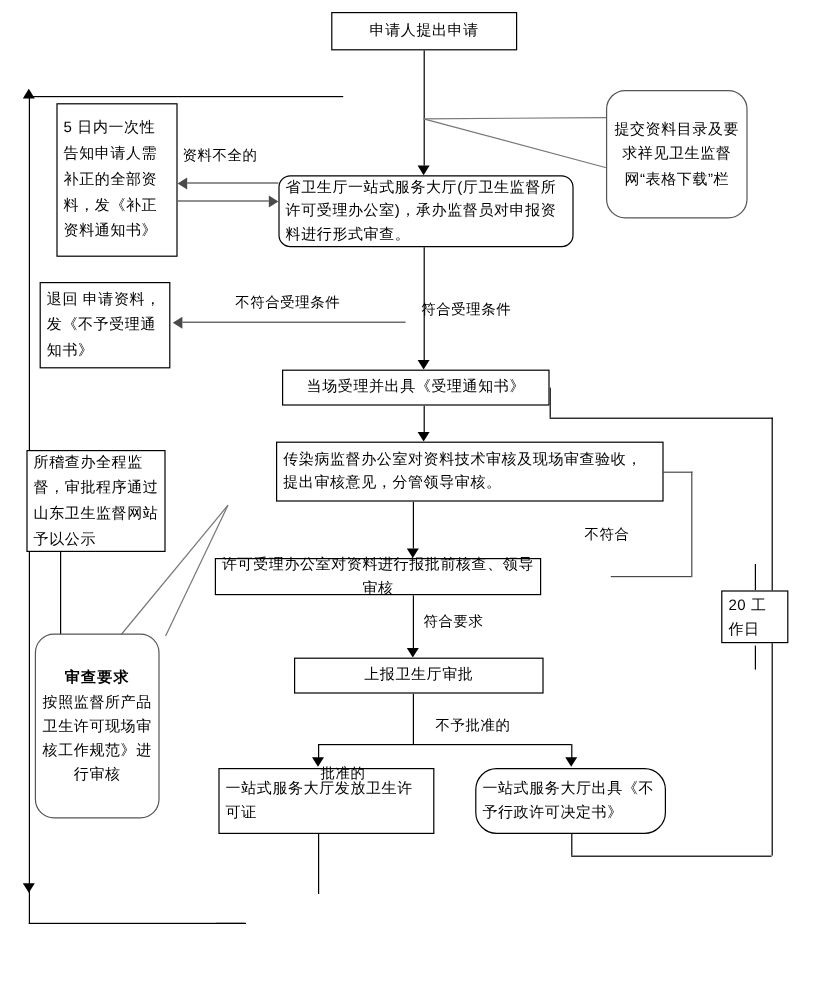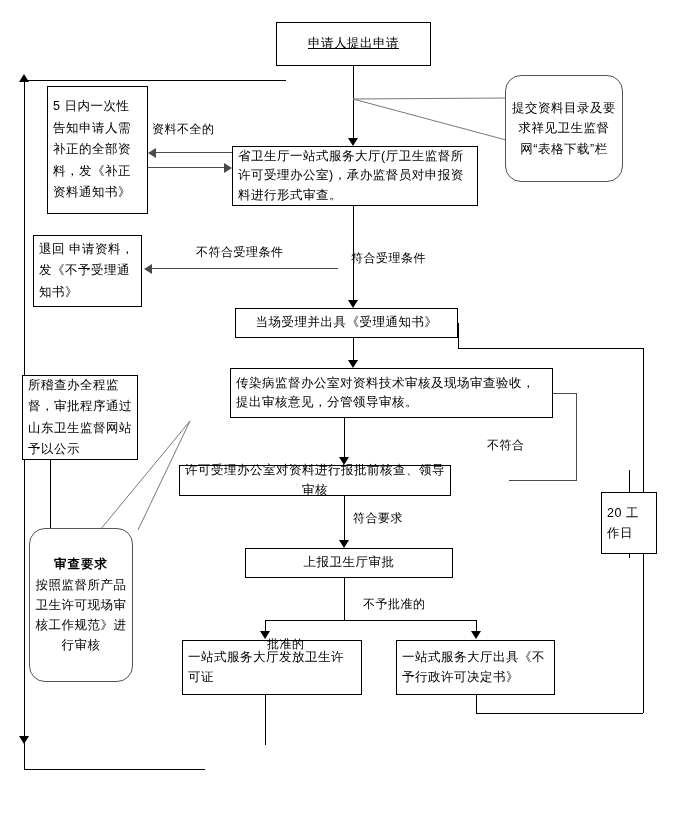--- a/index.html
+++ b/index.html
@@ -68,44 +68,44 @@
   .arw.lf{border-top:5px solid transparent;border-bottom:5px solid transparent;border-right:8px solid #4a4a4a;}
   .arw.rt{border-top:5px solid transparent;border-bottom:5px solid transparent;border-left:8px solid #4a4a4a;}
   .leader{position:absolute;z-index:1;}
   .leader line{stroke:#777;stroke-width:1;}
 </style>
 </head>
 <body>
 
 <div id="canvas">
 
-  <div class="box" style="left:276px;top:22px;width:155px;height:44px;text-decoration:underline;">申请人提出申请</div>
+  <div class="box" style="left:276px;top:10px;width:155px;height:32px;">申请人提出申请</div>
 
   <div class="box ta-left" style="left:47px;top:86px;width:101px;height:128px;line-height:1.72;">5 日内一次性告知申请人需补正的全部资料，发《补正资料通知书》</div>
 
-  <div class="box ta-left" style="left:232px;top:146px;width:246px;height:60px;">省卫生厅一站式服务大厅(厅卫生监督所许可受理办公室)，承办监督员对申报资料进行形式审查。</div>
+  <div class="box ta-left" style="left:232px;top:146px;width:246px;height:60px;border-radius:10px;">省卫生厅一站式服务大厅(厅卫生监督所许可受理办公室)，承办监督员对申报资料进行形式审查。</div>
 
   <div class="box ta-left" style="left:33px;top:235px;width:109px;height:72px;line-height:1.72;">退回 申请资料，发《不予受理通知书》</div>
 
   <div class="box" style="left:235px;top:308px;width:223px;height:30px;">当场受理并出具《受理通知书》</div>
 
   <div class="box ta-left" style="left:185px;top:368px;width:323px;height:50px;margin-left:45px;">传染病监督办公室对资料技术审核及现场审查验收，提出审核意见，分管领导审核。</div>
 
   <div class="box" style="left:179px;top:465px;width:272px;height:31px;">许可受理办公室对资料进行报批前核查、领导审核</div>
 
   <div class="box" style="left:245px;top:548px;width:208px;height:30px;">上报卫生厅审批</div>
 
   <div class="box ta-left" style="left:182px;top:640px;width:180px;height:55px;">一站式服务大厅发放卫生许可证</div>
 
-  <div class="box ta-left" style="left:396px;top:640px;width:159px;height:55px;">一站式服务大厅出具《不予行政许可决定书》</div>
+  <div class="box ta-left" style="left:396px;top:640px;width:159px;height:55px;border-radius:18px;">一站式服务大厅出具《不予行政许可决定书》</div>
 
 
   <div class="box ta-left" style="left:22px;top:375px;width:116px;height:85px;line-height:1.7;">所稽查办全程监督，审批程序通过山东卫生监督网站予以公示</div>
 
-  <div class="box ta-left" style="left:601px;top:492px;width:56px;height:62px;line-height:1.6;">20  工作日</div>
+  <div class="box ta-left" style="left:601px;top:492px;width:56px;height:44px;line-height:1.6;">20  工作日</div>
 
   <div class="callout" style="left:505px;top:75px;width:118px;height:107px;">
     <span>提交资料目录及要求祥见卫生监督网“表格下载”栏</span>
   </div>
 
   <div class="callout" style="left:29px;top:528px;width:104px;height:154px;">
     <span class="hd">审查要求</span>
     <span>按照监督所产品卫生许可现场审核工作规范》进行审核</span>
   </div>
 

